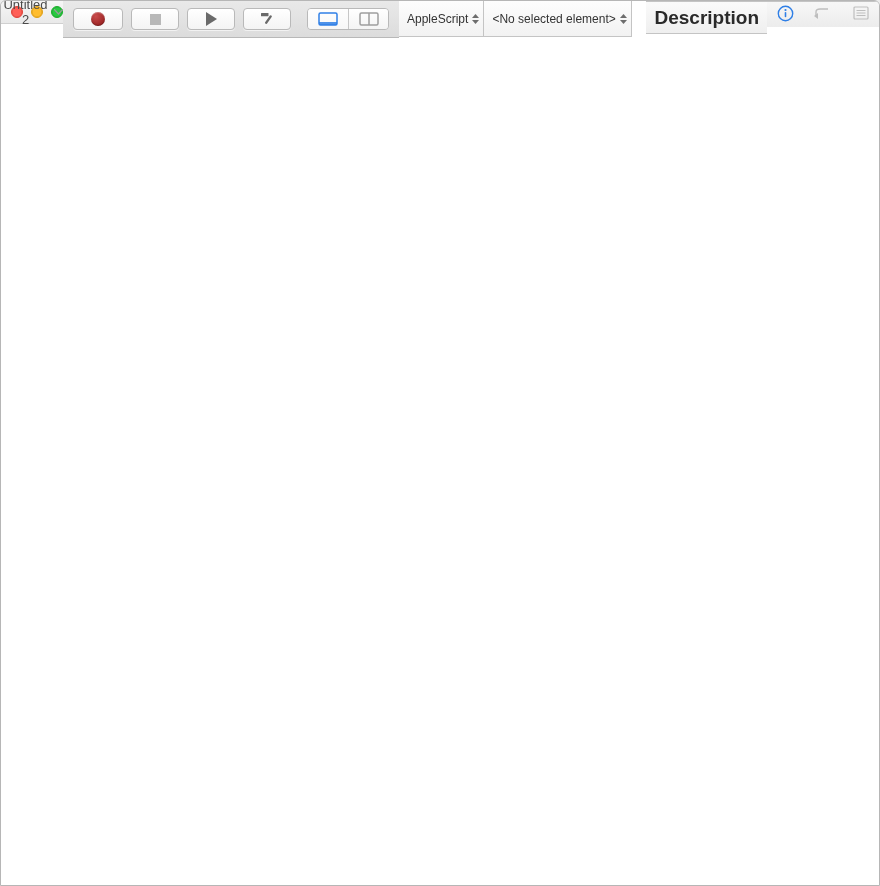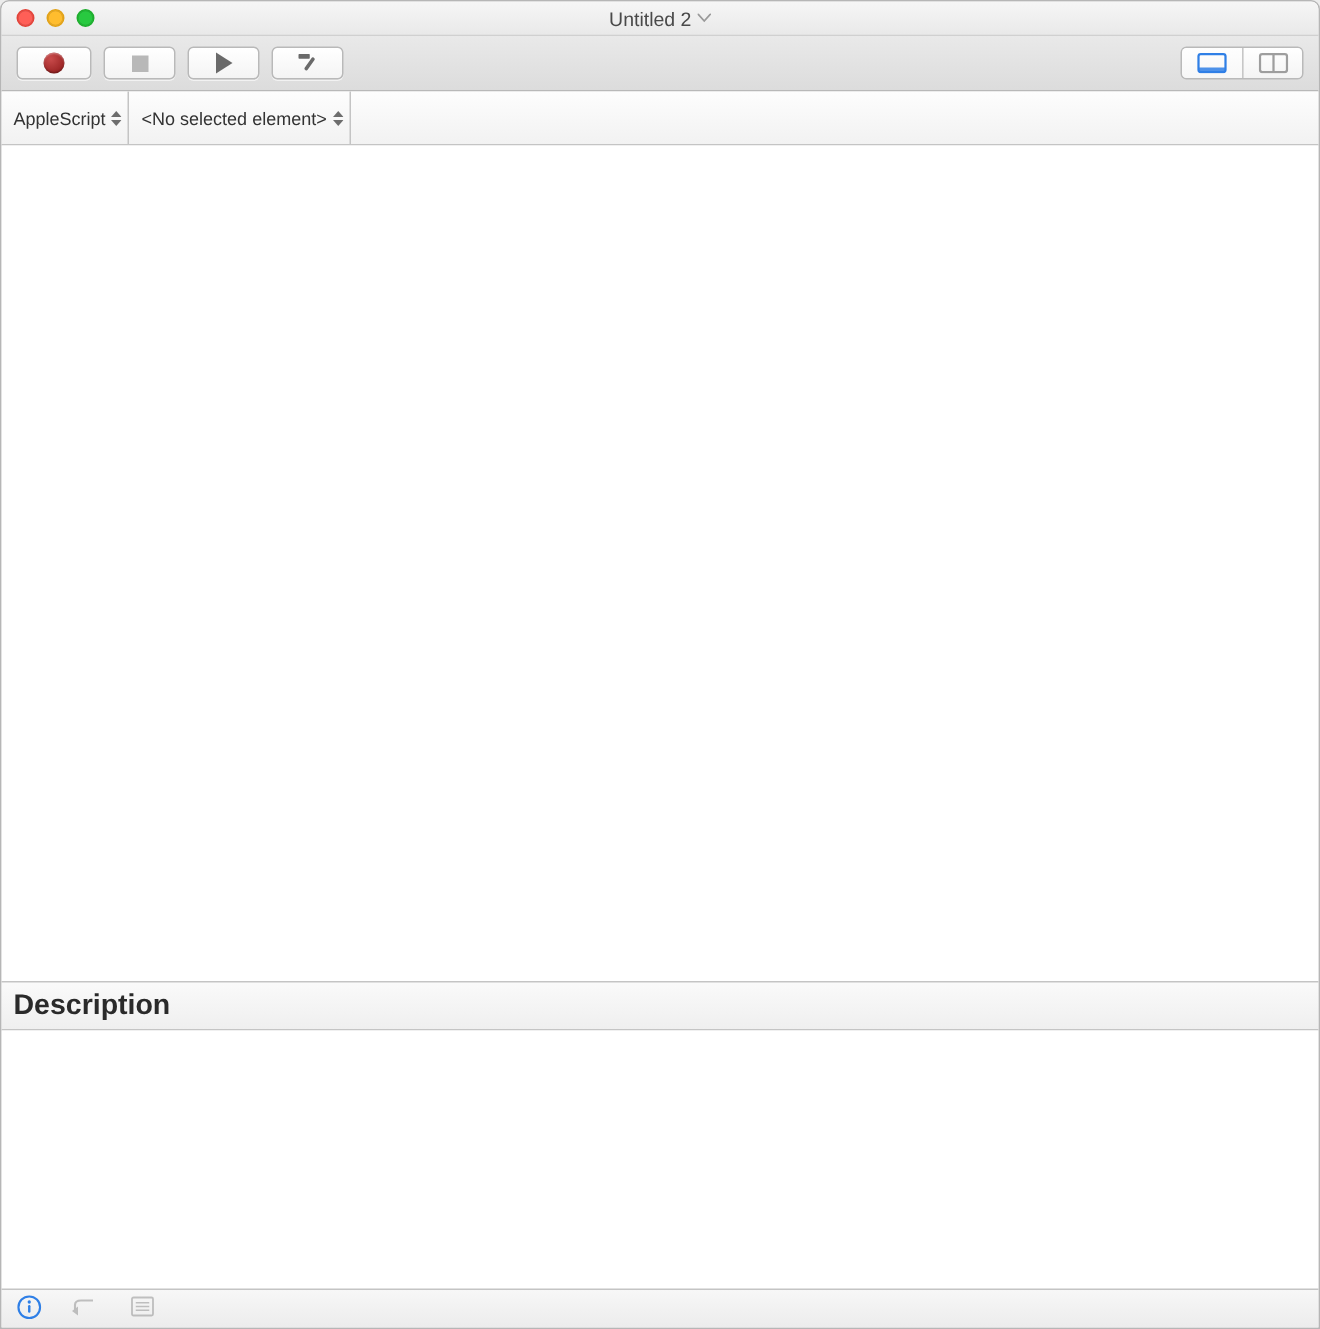--- a/index.html
+++ b/index.html
@@ -12,21 +12,21 @@
       overflow: hidden;
       background: #ececec;
     }
     .window {
       width: 880px;
       height: 886px;
       background: #fff;
       border: 1px solid #b6b6b6;
       border-radius: 6px 6px 0 0;
       display: flex;
-      flex-direction: column;
+      flex-direction: row;
       overflow: hidden;
     }
 
     
     .title-bar {
       height: 23px;
       background: linear-gradient(to bottom, #f6f6f6, #e9e9e9);
       border-bottom: 1px solid #d0d0d0;
       display: flex;
       align-items: center;

